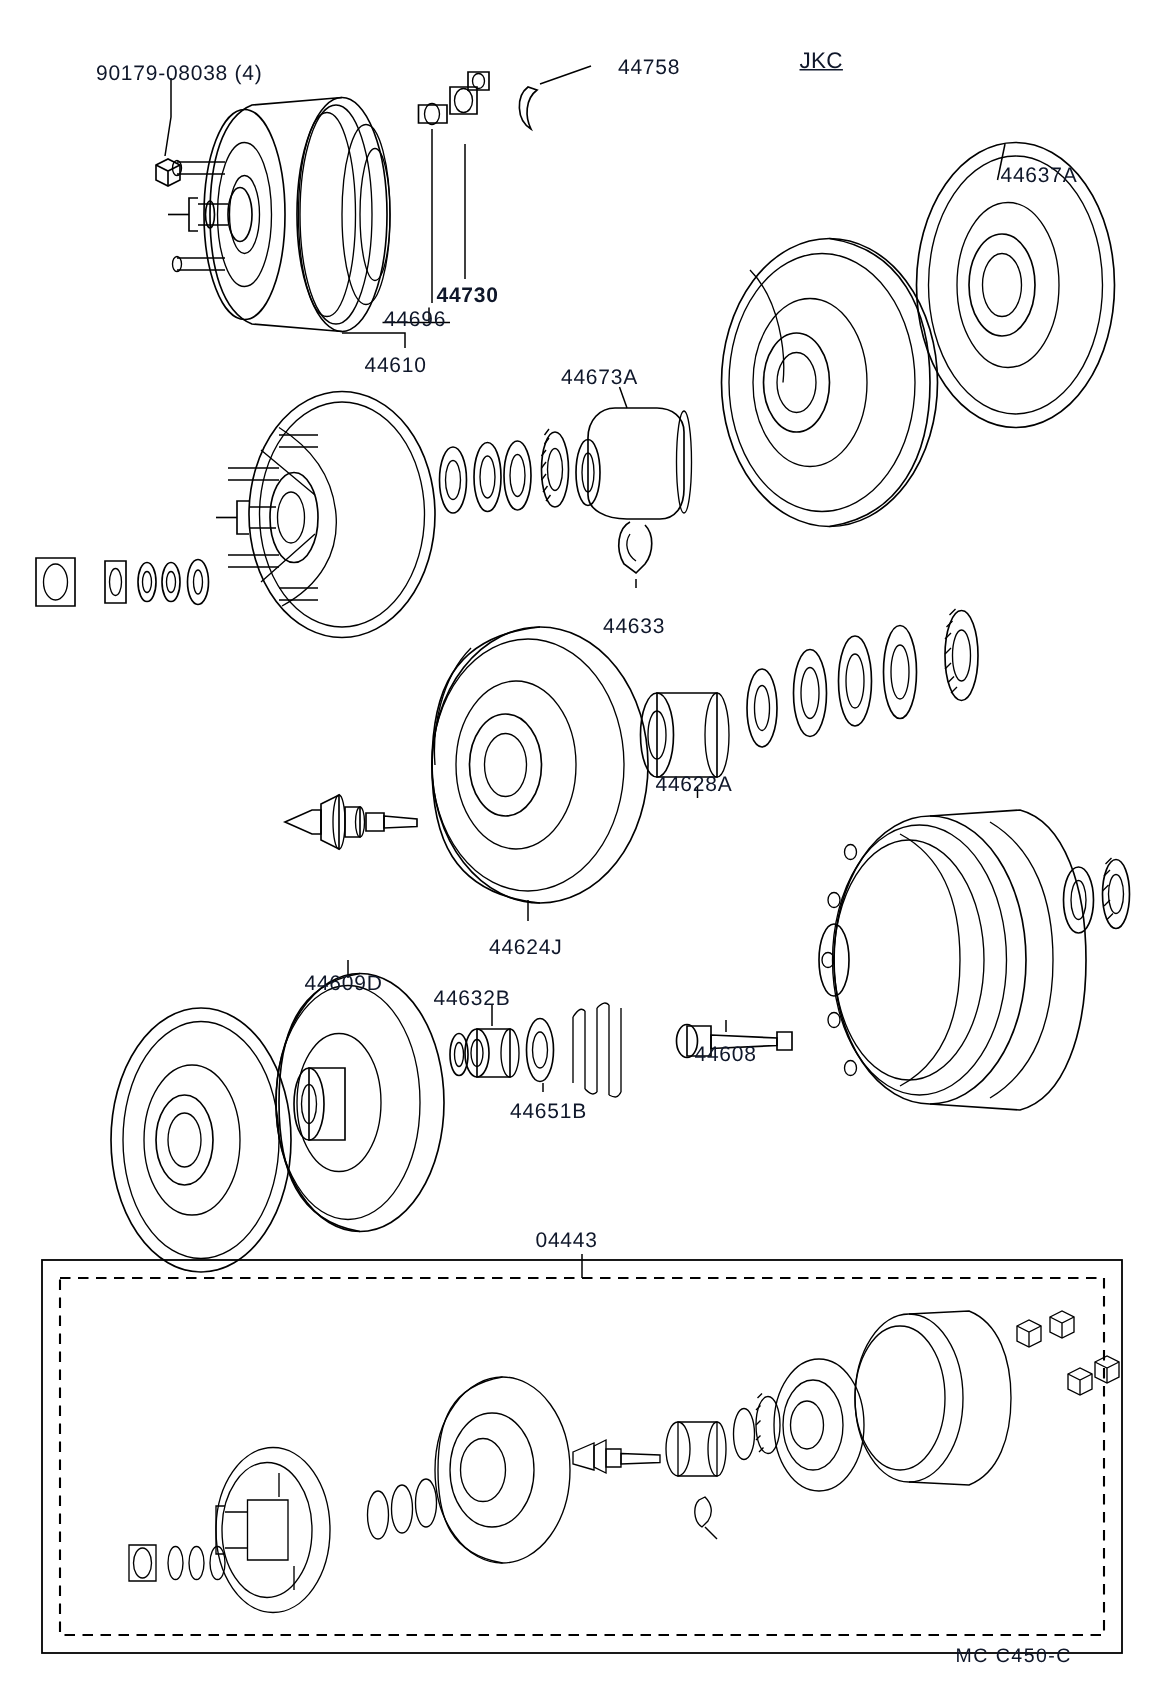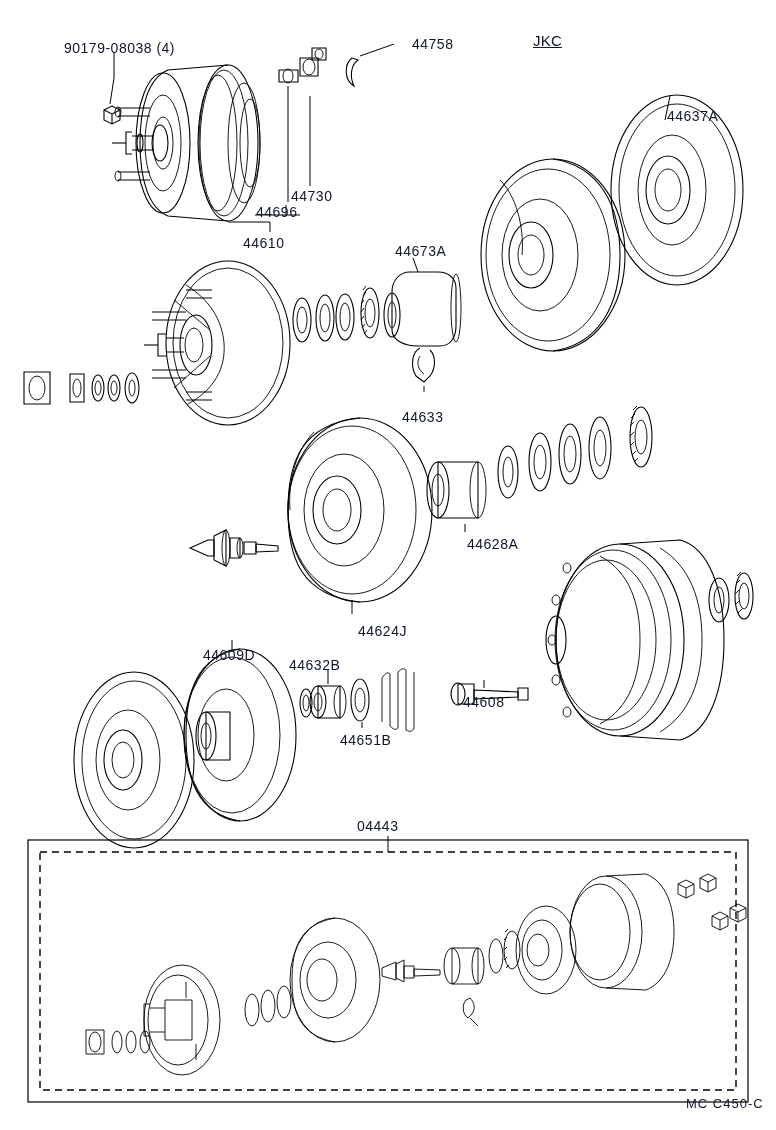--- a/index.html
+++ b/index.html
@@ -353,28 +353,28 @@
       </g>
       <path class="ln-lead" d="M388 836 L388 852"></path>
     </g>
   </svg>
 
   <div class="label underline" style="left:533px; top:32px;">JKC</div>
 
   <div class="label code" style="left:64px; top:40px;">90179-08038 (4)</div>
   <div class="label code" style="left:412px; top:36px;">44758</div>
   <div class="label code" style="left:630px; top:108px;margin-left:37px;">44637A</div>
-  <div class="label code" style="left:291px; top:188px;">44730</div>
+  <div class="label code" style="left:291px; top:188px;font-weight:bold;">44730</div>
   <div class="label code" style="left:256px; top:204px;text-align:right;">44696</div>
   <div class="label code" style="left:243px; top:235px;">44610</div>
-  <div class="label code" style="left:395px; top:243px;">44673A</div>
+  <div class="label code" style="left:374px; top:243px;">44673A</div>
   <div class="label code" style="left:402px; top:398px;margin-top:11px;">44633</div>
-  <div class="label code" style="left:437px; top:536px;margin-left:30px;">44628A</div>
+  <div class="label code" style="left:437px; top:514px;">44628A</div>
   <div class="label code" style="left:203px; top:626px;margin-top:21px;">44609D</div>
-  <div class="label code" style="left:326px; top:623px;margin-left:32px;">44624J</div>
+  <div class="label code" style="left:326px; top:623px;">44624J</div>
   <div class="label code" style="left:289px; top:657px;">44632B</div>
   <div class="label code" style="left:340px; top:732px;text-align:center;">44651B</div>
   <div class="label code" style="left:463px; top:694px;text-align:right;">44608</div>
 
   <div class="label code" style="left:357px; top:818px;text-align:right;">04443</div>
-  <div class="label footer" style="left:686px; top:1096px;">MC  C450-C</div>
+  <div class="label footer" style="left:637px; top:1096px;">MC  C450-C</div>
 
 </div>
 
 </body></html>

